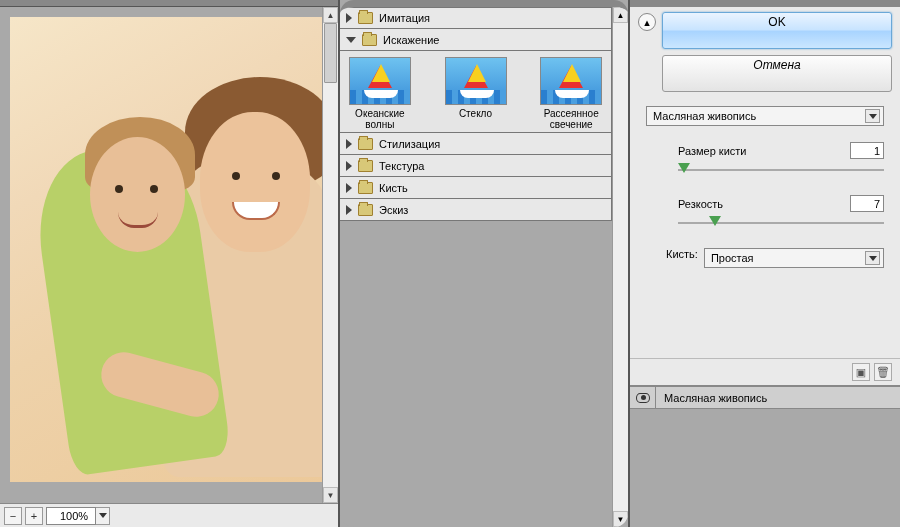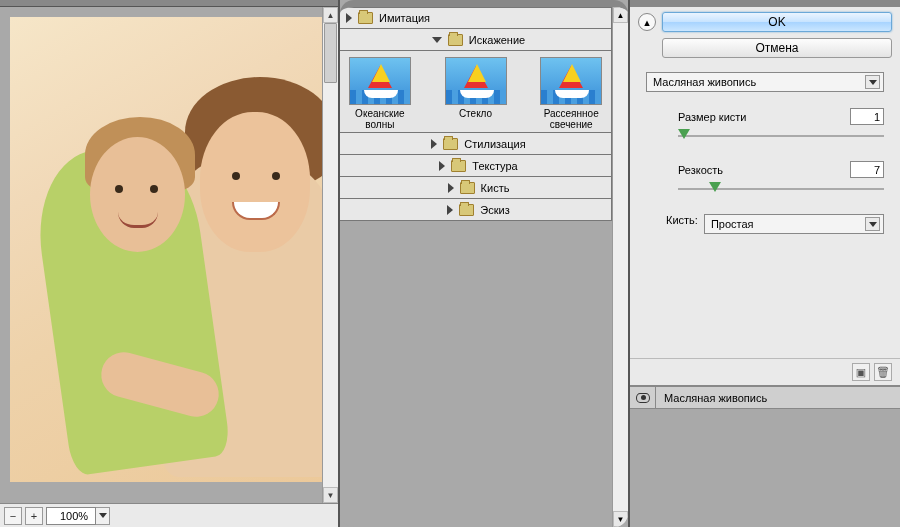--- a/index.html
+++ b/index.html
@@ -35,21 +35,21 @@
   .zoom-arrow { width:14px; height:18px; background:#f0f0f0; border:1px solid #999; border-left:none; display:flex;align-items:center;justify-content:center;font-size:7px;}
 
   
   .tree-panel { width: 290px; height:527px; background:#a9a9a9; border-right:2px solid #555; display:flex; flex-direction:column;}
   .tree-area { flex:1; background:#a9a9a9; position:relative; overflow:hidden; border-top:7px solid #888;border-radius:14px;}
   .tree-scroll-v { position:absolute; right:0; top:0; bottom:0; width:16px; background:#eeeeee; border-left:1px solid #999;}
   .tree-scroll-v .up,.tree-scroll-v .down{height:16px;background:#e8e8e8;border:1px solid #bbb;display:flex;align-items:center;justify-content:center;font-size:8px;}
   .tree-scroll-v .down{position:absolute;bottom:0;left:0;right:0;}
   .tree-content { position:absolute; left:0; right:16px; top:0;}
   .cat-row { height:22px; background:#e8e8e8; border:1px solid #777; border-left:none; display:flex; align-items:center; padding-left:6px; gap:6px; cursor:pointer;}
-  .cat-row + .cat-row, .thumbs + .cat-row { border-top:none;justify-content:center;}
+  .cat-row + .cat-row, .thumbs + .cat-row { border-top:none;}
   .tri { width:0;height:0;border-style:solid;display:inline-block;}
   .tri.right { border-width:5px 0 5px 6px; border-color:transparent transparent transparent #444;}
   .tri.down  { border-width:6px 5px 0 5px; border-color:#444 transparent transparent transparent;}
   .folder-icon { width:15px;height:12px;background:#d8c878;border:1px solid #a08030;border-radius:1px;position:relative;}
   .folder-icon::before{content:"";position:absolute;left:0;top:-3px;width:7px;height:3px;background:#d8c878;border:1px solid #a08030;border-bottom:none;border-radius:1px 1px 0 0;}
   .cat-label { color:#000;}
 
   .thumbs { background:#e5e5e5; border:1px solid #777; border-top:none; border-left:none; padding:6px 4px 2px 4px; display:flex; gap:24px;}
   .thumb-item { width:82px; text-align:center; cursor:pointer;}
   .thumb-box { width:62px; height:48px; margin:0 auto 3px auto; background:linear-gradient(#6ec2f0,#3a8fd8); border:1px solid #888; position:relative; overflow:hidden;}
@@ -57,23 +57,23 @@
   .sailboat2{position:absolute;left:22px;top:6px;width:0;height:0;border-left:9px solid transparent;border-right:9px solid transparent;border-bottom:18px solid #f8d020;}
   .hull{position:absolute;left:14px;bottom:6px;width:34px;height:8px;background:#fff;border-radius:0 0 10px 10px;}
   .waves{position:absolute;left:0;right:0;bottom:0;height:14px;background:repeating-linear-gradient(90deg,#2a7fcf 0 6px,#4a9fe0 6px 12px);}
   .thumb-label { font-size:10px; line-height:11px; color:#000;}
 
   
   .ctrl-panel { flex:1; height:527px; background:#eaeaea; display:flex; flex-direction:column;}
   .ctrl-top { padding:5px 8px 0 8px; border-top:7px solid #888;}
   .btn-row1 { display:flex; align-items:flex-start; gap:6px;}
   .collapse-btn { width:18px; height:18px; border-radius:50%; background:#f8f8f8; border:1px solid #888; display:flex;align-items:center;justify-content:center; cursor:pointer; font-size:9px; margin-top:1px;}
-  .big-btn { flex:1; height:20px; border:1px solid #6aa8d8; border-radius:3px; background:linear-gradient(#eaf4ff,#c8e4ff 48%,#a8d4ff 52%,#cae6ff); text-align:center; line-height:18px; font-size:12px; cursor:pointer; box-shadow:0 0 2px #6aa8d8;}
+  .big-btn { flex:1; height:37px; border:1px solid #6aa8d8; border-radius:3px; background:linear-gradient(#eaf4ff,#c8e4ff 48%,#a8d4ff 52%,#cae6ff); text-align:center; line-height:18px; font-size:12px; cursor:pointer; box-shadow:0 0 2px #6aa8d8;}
   .big-btn.plain { background:linear-gradient(#fdfdfd,#e4e4e4); border:1px solid #999; box-shadow:none;}
-  .btn-row2 { margin:6px 0 13px 24px;}
+  .btn-row2 { margin:6px 0 13px 24px;font-style:italic;}
 
   .filter-select-row { margin:14px 8px 0 8px;}
   .dropdown { height:20px; background:#f4f4f4; border:1px solid #888; display:flex; align-items:center; padding:0 6px; position:relative; cursor:pointer;}
   .dropdown .dd-arrow { position:absolute; right:3px; top:2px; width:15px; height:14px; background:#eaeaea; border:1px solid #999; display:flex;align-items:center;justify-content:center;}
   .dd-tri{width:0;height:0;border-left:4px solid transparent;border-right:4px solid transparent;border-top:5px solid #333;}
 
   .params { margin:16px 8px 0 40px;}
   .param { margin-bottom:18px;}
   .param-row { display:flex; align-items:center; justify-content:space-between;}
   .param-label { color:#000;}

